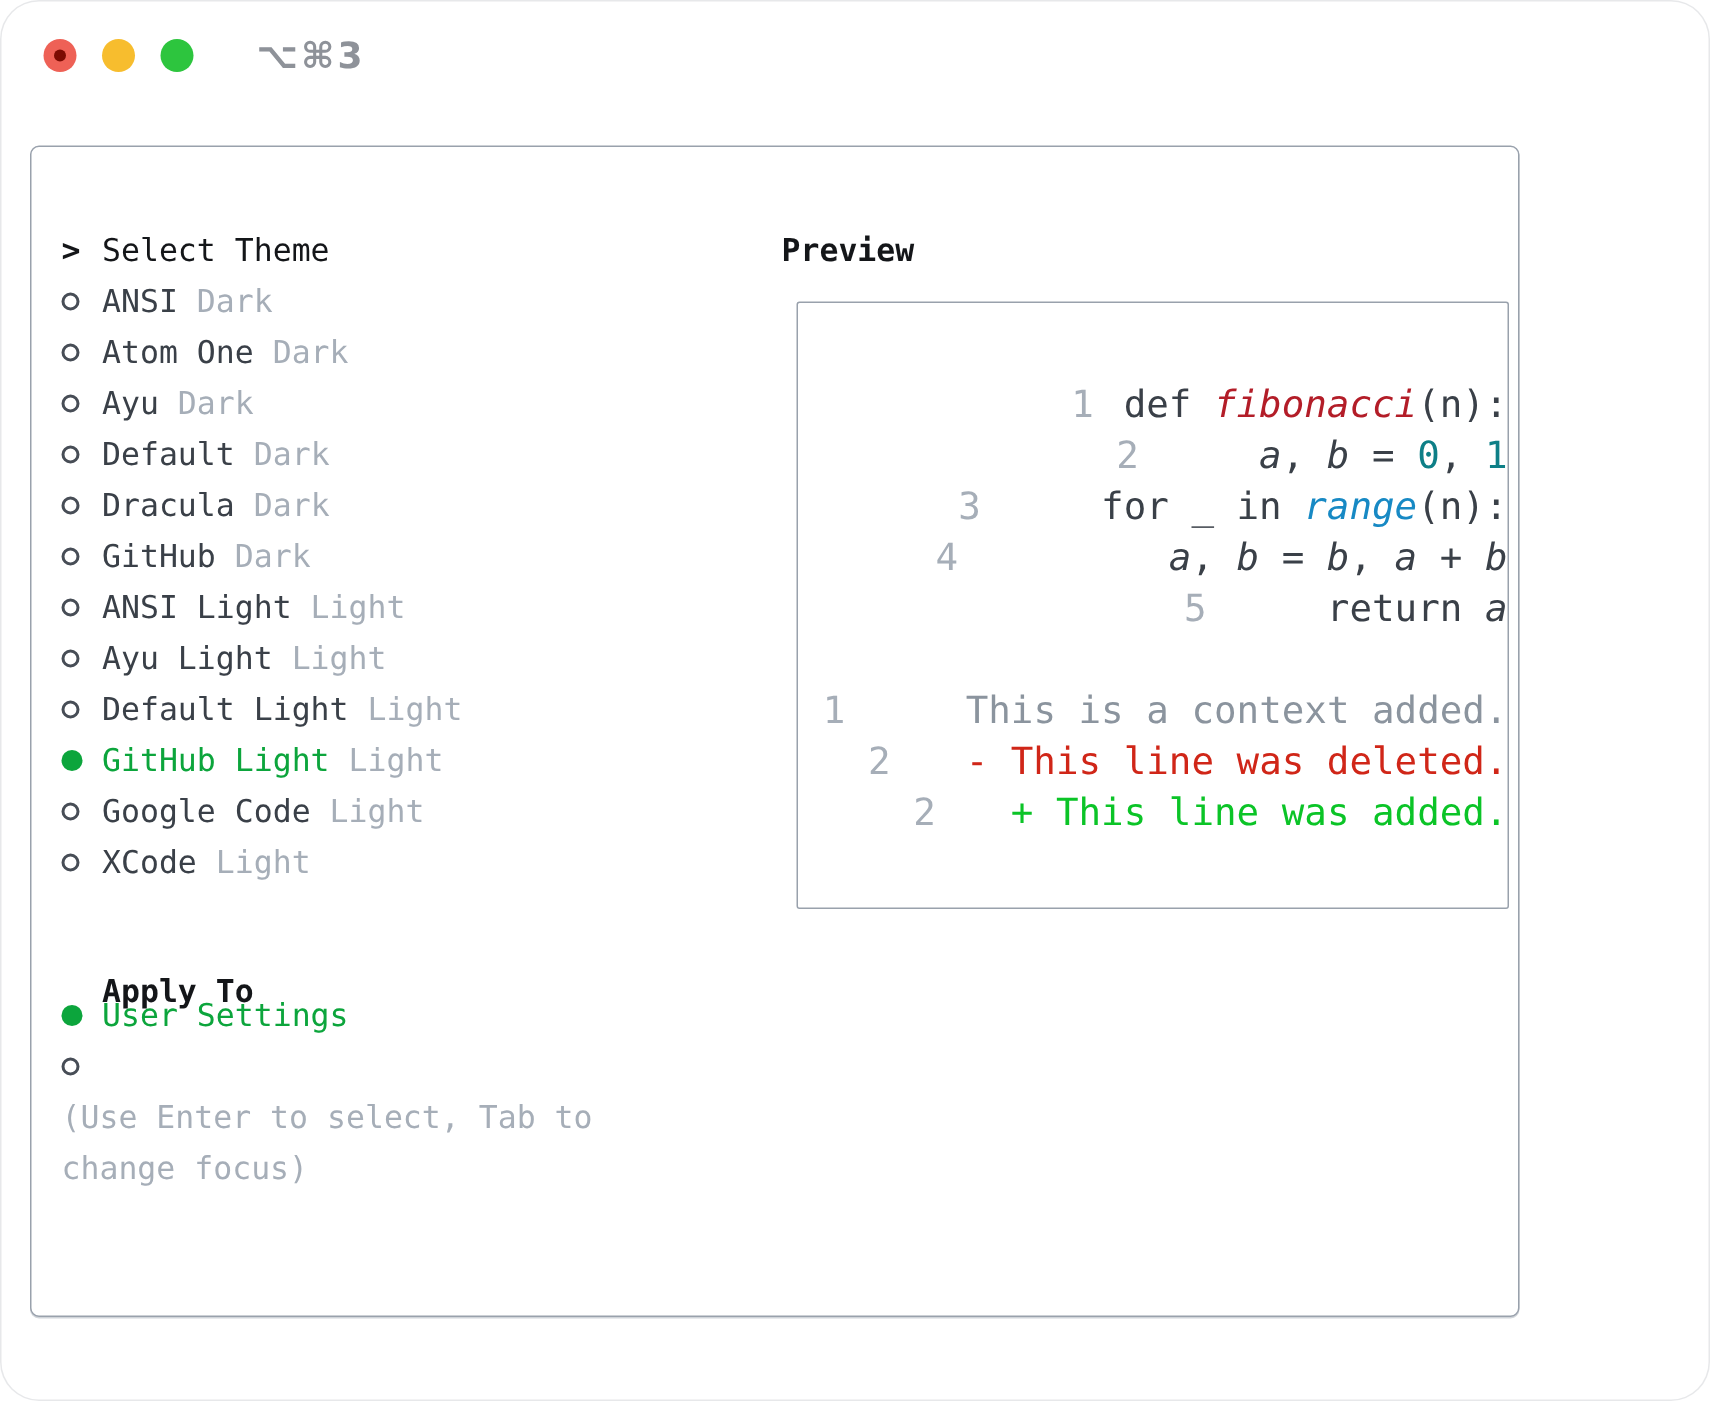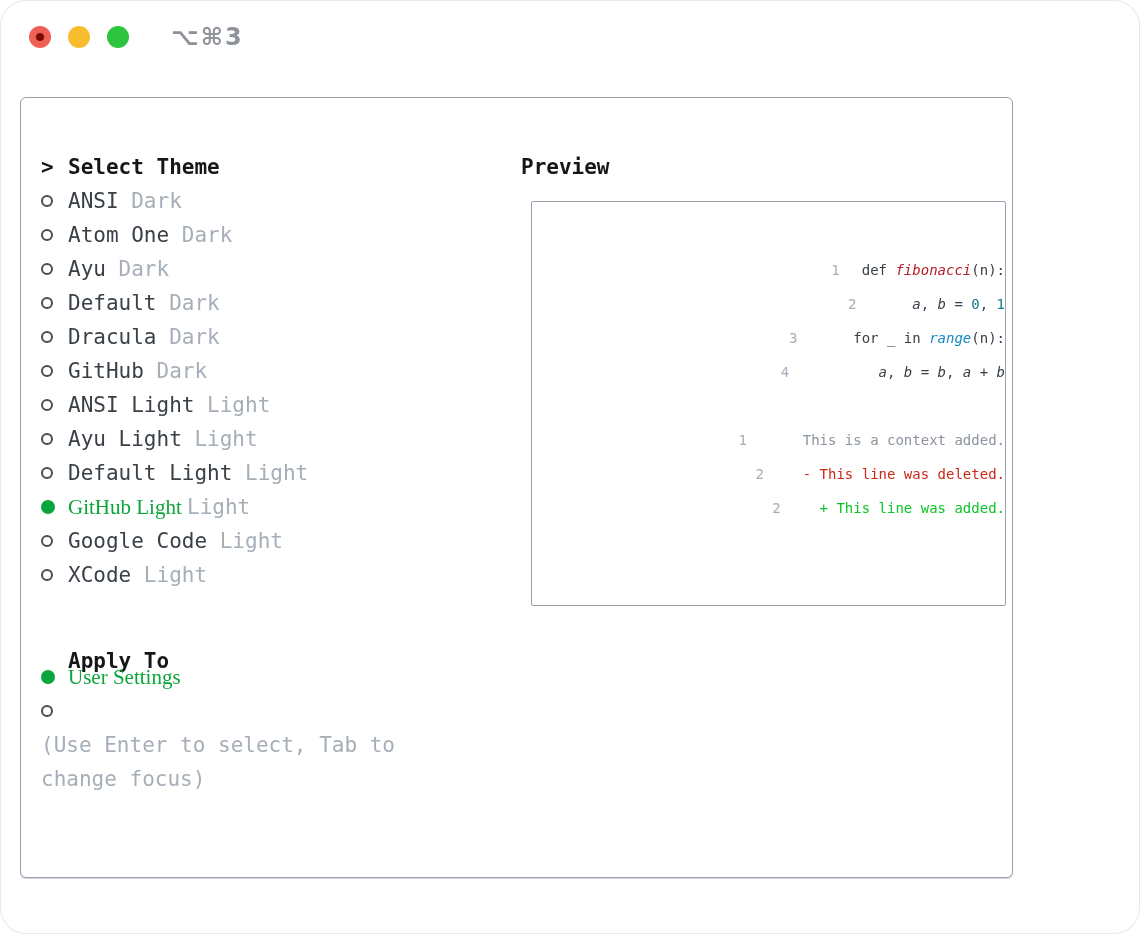--- a/index.html
+++ b/index.html
@@ -52,42 +52,42 @@
   }
   .left-col { width: 450px; flex: none; }
   .row { display: flex; align-items: center; white-space: pre; height: 34px; }
   .marker { width: 27px; flex: none; display: inline-flex; align-items: center; }
   .cursor-glyph { font-weight: 700; color: var(--header-black); }
   .radio {
     width: 12px; height: 12px; border-radius: 50%;
     border: 2px solid #474d56; display: inline-block;
   }
   .radio.on { width: 14px; height: 14px; border: none; background: var(--selection-green); }
-  .header-label { font-weight: 700; color: var(--header-black); text-align: right; }
+  .header-label { font-weight: 400; color: var(--header-black); text-align: right; }
   .theme-name { color: var(--text-dark); }
-  .theme-item.selected .theme-name { color: var(--selection-green); font-family: Liberation Serif, serif; }
+  .theme-item.selected .theme-name { color: var(--selection-green); }
   .variant { color: var(--variant-gray); }
   .apply-block { margin-top: 34px; }
   .apply-title { font-weight: 700; color: var(--header-black); margin-top: 36px; }
   .hint {
     max-width: 420px;
     color: var(--hint-gray); white-space: normal;
   }
   
   .right-col { flex: 1; margin-left: 20px; text-align: right; }
   .preview-title { padding-left: 10px; font-weight: 700; color: var(--header-black); }
   .preview-box {
     margin-left: 20px; margin-top: 17px;
     width: 475px; height: 405px;
     border: 1px solid var(--border-gray);
     border-radius: 2px;
     padding: 51px 0 0 13px;
     overflow: hidden;
   }
-  .code-line { white-space: pre; height: 34px; line-height: 34px; font-size: 14px; }
+  .code-line { white-space: pre; height: 34px; line-height: 34px; font-size: 25px; }
   .gutter { display: inline-block; width: 13px; margin-right: 22px; color: var(--gutter-gray); }
   .tok-plain    { color: var(--plain); }
   .tok-function { color: var(--func-red); font-style: italic; }
   .tok-builtin  { color: var(--builtin-blue); font-style: italic; }
   .tok-number   { color: var(--number-teal); }
   .tok-variable { color: var(--plain); font-style: italic; }
   .diff-context { color: var(--diff-context); }
   .diff-deleted { color: var(--diff-deleted); }
   .diff-added   { color: var(--diff-added); }
   .blank-line { height: 34px; }
@@ -144,20 +144,21 @@
     </div>
 
     <div class="right-col">
       <div class="row preview-title">Preview</div>
       <div class="preview-box">
         <div>
             <div class="code-line"><span class="gutter">1</span><span class="tok-plain">def </span><span class="tok-function">fibonacci</span><span class="tok-plain">(n):</span></div>
             <div class="code-line"><span class="gutter">2</span><span class="tok-plain">    </span><span class="tok-variable">a</span><span class="tok-plain">, </span><span class="tok-variable">b</span><span class="tok-plain"> = </span><span class="tok-number">0</span><span class="tok-plain">, </span><span class="tok-number">1</span></div>
             <div class="code-line"><span class="gutter">3</span><span class="tok-plain">    for _ in </span><span class="tok-builtin">range</span><span class="tok-plain">(n):</span></div>
             <div class="code-line"><span class="gutter">4</span><span class="tok-plain">        </span><span class="tok-variable">a</span><span class="tok-plain">, </span><span class="tok-variable">b</span><span class="tok-plain"> = </span><span class="tok-variable">b</span><span class="tok-plain">, </span><span class="tok-variable">a</span><span class="tok-plain"> + </span><span class="tok-variable">b</span></div>
+            <div class="code-line"><span class="gutter">5</span><span class="tok-plain">    return </span><span class="tok-variable">a</span></div>
           </div>
         <div class="blank-line"></div>
         <div>
             <div class="code-line"><span class="gutter">1</span><span class="diff-context">    This is a context added.</span></div>
             <div class="code-line"><span class="gutter">2</span><span class="diff-deleted">  - This line was deleted.</span></div>
             <div class="code-line"><span class="gutter">2</span><span class="diff-added">  + This line was added.</span></div>
           </div>
       </div>
     </div>
 

